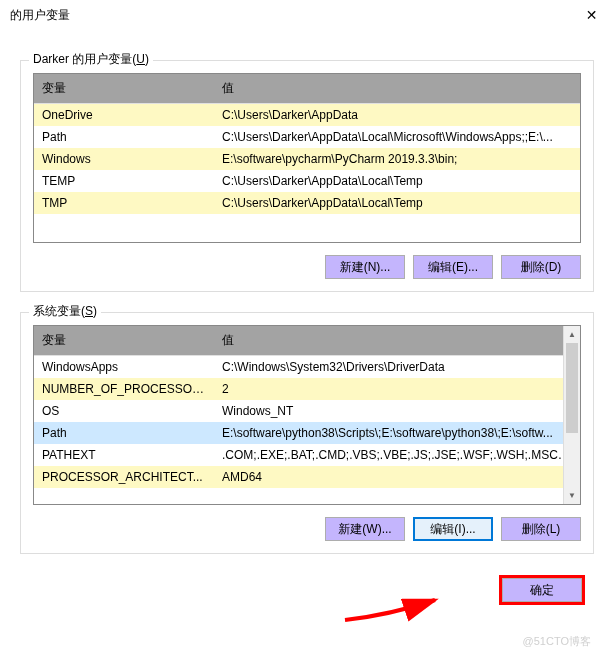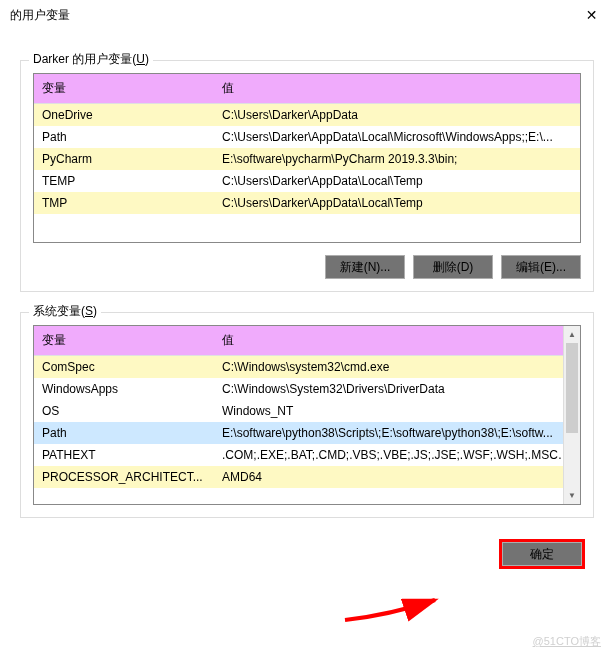--- a/index.html
+++ b/index.html
@@ -5,35 +5,35 @@
 * { box-sizing: border-box; margin: 0; padding: 0; }
 body { font-family: "Microsoft YaHei", "Segoe UI", sans-serif; font-size: 12px; background: #fff; width: 614px; height: 655px; overflow: hidden; position: relative; }
 .titlebar { display: flex; justify-content: space-between; align-items: center; height: 30px; padding: 0 0 0 10px; }
 .close-btn { width: 45px; height: 30px; display: flex; align-items: center; justify-content: center; font-size: 14px; cursor: pointer; }
 .dialog-body { padding: 10px 20px 20px 20px; }
 .group { border: 1px solid #ddd; margin-top: 20px; padding: 12px 12px 12px 12px; position: relative; }
 .group-label { position: absolute; top: -10px; left: 8px; background: #fff; padding: 0 4px; font-size: 12px; }
 .group-label u { text-decoration: underline; }
 .table-wrap { border: 1px solid #888; height: 170px; overflow: hidden; position: relative; }
 .table { width: 100%; border-collapse: collapse; table-layout: fixed; }
-.table th { text-align: left; font-weight: normal; padding: 6px 8px; border-bottom: 1px solid #e0e0e0; background: #f0abfc; font-size: 12px; }
+.table th { text-align: left; font-weight: normal; padding: 6px 8px; border-bottom: 1px solid #e0e0e0; background: #a3a3a3; font-size: 12px; }
 .table th:first-child { width: 180px; }
 .table td { padding: 4px 8px; white-space: nowrap; overflow: hidden; text-overflow: ellipsis; font-size: 12px; }
 .table tr.alt { background: #fef9c3; }
 .table tr.sel td { background: #cde8ff; }
 .scrollbar { position: absolute; right: 0; top: 0; bottom: 0; width: 17px; background: #f0f0f0; border-left: 1px solid #ddd; }
 .scroll-arrow { height: 17px; display: flex; align-items: center; justify-content: center; font-size: 8px; color: #666; }
 .scroll-thumb { background: #cdcdcd; margin: 0 2px; }
 .btn-row { display: flex; justify-content: flex-end; gap: 8px; margin-top: 12px; }
-.btn { min-width: 80px; height: 24px; border: 1px solid #adadad; background: #737373; font-size: 12px; cursor: pointer; padding: 0 12px; font-family: inherit; }
+.btn { min-width: 80px; height: 24px; border: 1px solid #adadad; background: #c4b5fd; font-size: 12px; cursor: pointer; padding: 0 12px; font-family: inherit; }
 .btn.focused { border: 2px solid #0078d7; background: #e5f1fb; }
 .bottom-row { display: flex; justify-content: flex-end; gap: 0; margin-top: 24px; padding-right: 12px; }
 .btn.ok-highlight { box-shadow: 0 0 0 3px #ff0000; }
 .arrow-svg { position: absolute; left: 340px; top: 570px; pointer-events: none; }
-.watermark { position: absolute; right: 13px; bottom: 6px; color: #d0d0d0; font-size: 11px; text-decoration: underline; }
+.watermark { position: absolute; right: 23px; bottom: 6px; color: #d0d0d0; font-size: 11px; }
 </style>
 </head>
 <body>
 
 <div class="titlebar">
   <span>的用户变量</span>
   <div class="close-btn">
       <span>✕</span>
     </div>
 </div>
@@ -55,61 +55,61 @@
         <tbody id="user-rows">
             <tr class="alt">
               <td>OneDrive</td>
               <td>C:\Users\Darker\AppData</td>
             </tr>
             <tr>
               <td>Path</td>
               <td>C:\Users\Darker\AppData\Local\Microsoft\WindowsApps;;E:\...</td>
             </tr>
             <tr class="alt">
-              <td>PyCharm</td>
+              <td>Windows</td>
               <td>E:\software\pycharm\PyCharm 2019.3.3\bin;</td>
             </tr>
             <tr>
               <td>TEMP</td>
               <td>C:\Users\Darker\AppData\Local\Temp</td>
             </tr>
             <tr class="alt">
               <td>TMP</td>
               <td>C:\Users\Darker\AppData\Local\Temp</td>
             </tr>
           </tbody>
       </table>
     </div>
     <div class="btn-row">
       <button class="btn"><span>新建(N)...</span></button>
+      <button class="btn"><span>编辑(E)...</span></button>
       <button class="btn"><span>删除(D)</span></button>
-      <button class="btn"><span>编辑(E)...</span></button>
     </div>
   </div>
 
   <div class="group">
     <div class="group-label">
       <span>系统变量(</span><u>S</u><span>)</span>
     </div>
     <div class="table-wrap" style="height:180px;">
       <table class="table">
         <thead>
             <tr>
           <th>变量</th>
           <th>值</th>
         </tr>
           </thead>
         <tbody id="sys-rows">
-            <tr class="alt">
-              <td>ComSpec</td>
-              <td>C:\Windows\system32\cmd.exe</td>
-            </tr>
             <tr>
               <td>WindowsApps</td>
               <td>C:\Windows\System32\Drivers\DriverData</td>
+            </tr>
+            <tr class="alt">
+              <td>NUMBER_OF_PROCESSORS</td>
+              <td>2</td>
             </tr>
             <tr>
               <td>OS</td>
               <td>Windows_NT</td>
             </tr>
             <tr class="sel">
               <td>Path</td>
               <td>E:\software\python38\Scripts\;E:\software\python38\;E:\softw...</td>
             </tr>
             <tr>
@@ -122,20 +122,25 @@
             </tr>
           </tbody>
       </table>
       <div class="scrollbar">
         <div class="scroll-arrow">▲</div>
         <div class="scroll-thumb" style="height:90px;"></div>
         <div style="flex:1"></div>
         <div class="scroll-arrow" style="position:absolute;bottom:0;left:0;right:0;">▼</div>
       </div>
     </div>
+    <div class="btn-row">
+      <button class="btn"><span>新建(W)...</span></button>
+      <button class="btn focused"><span>编辑(I)...</span></button>
+      <button class="btn"><span>删除(L)</span></button>
+    </div>
   </div>
 
   <div class="bottom-row">
     <button class="btn ok-highlight">确定</button>
   </div>
 
 </div>
 
 <svg class="arrow-svg" width="120" height="60">
   <defs>

